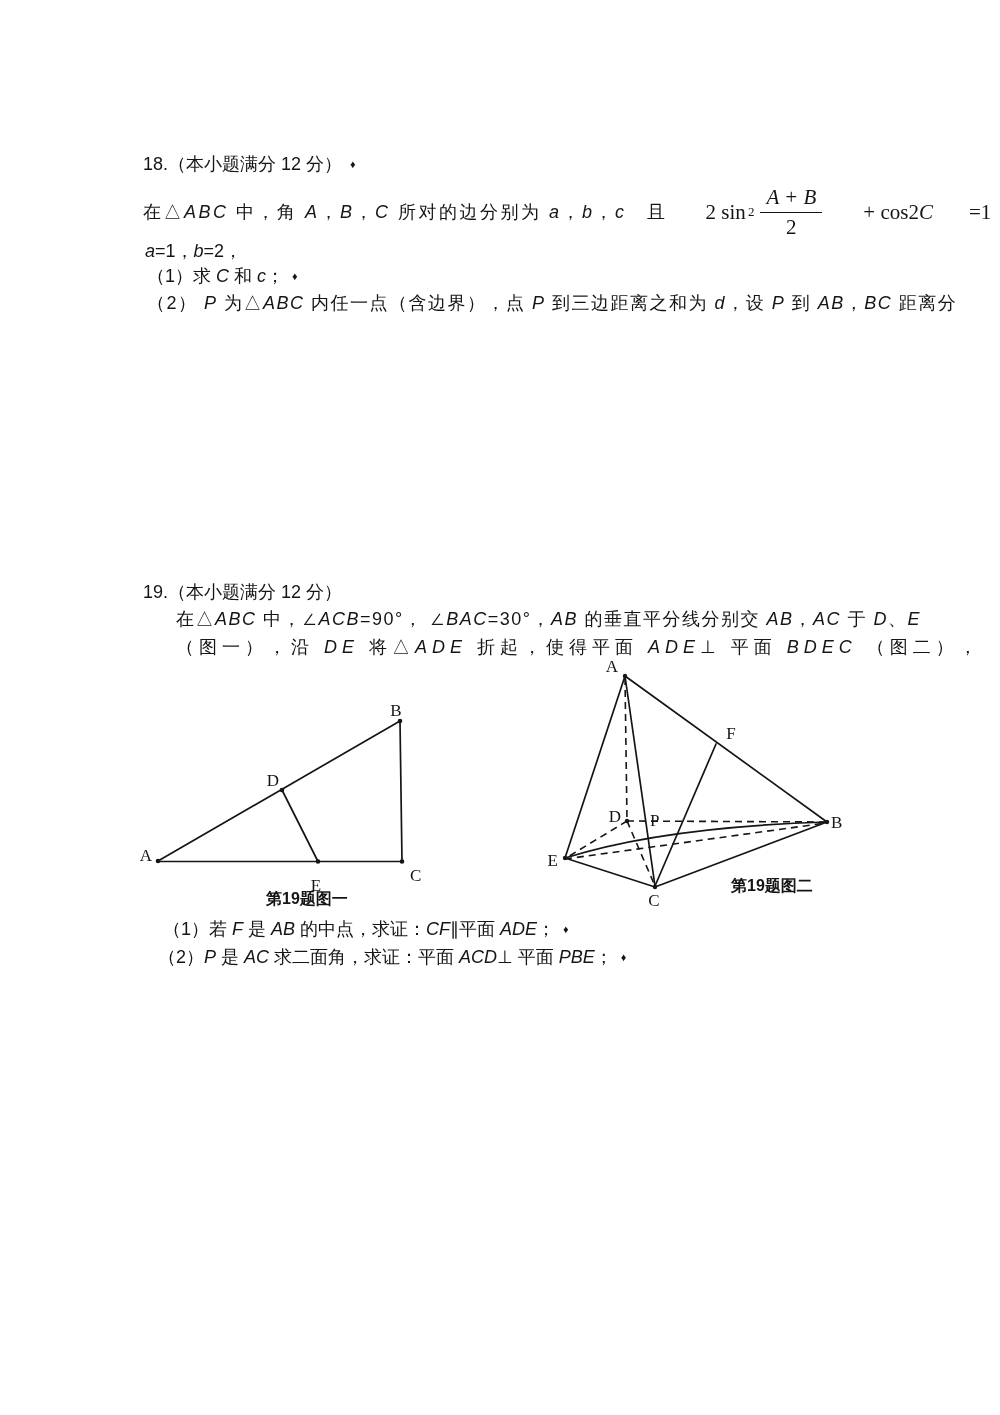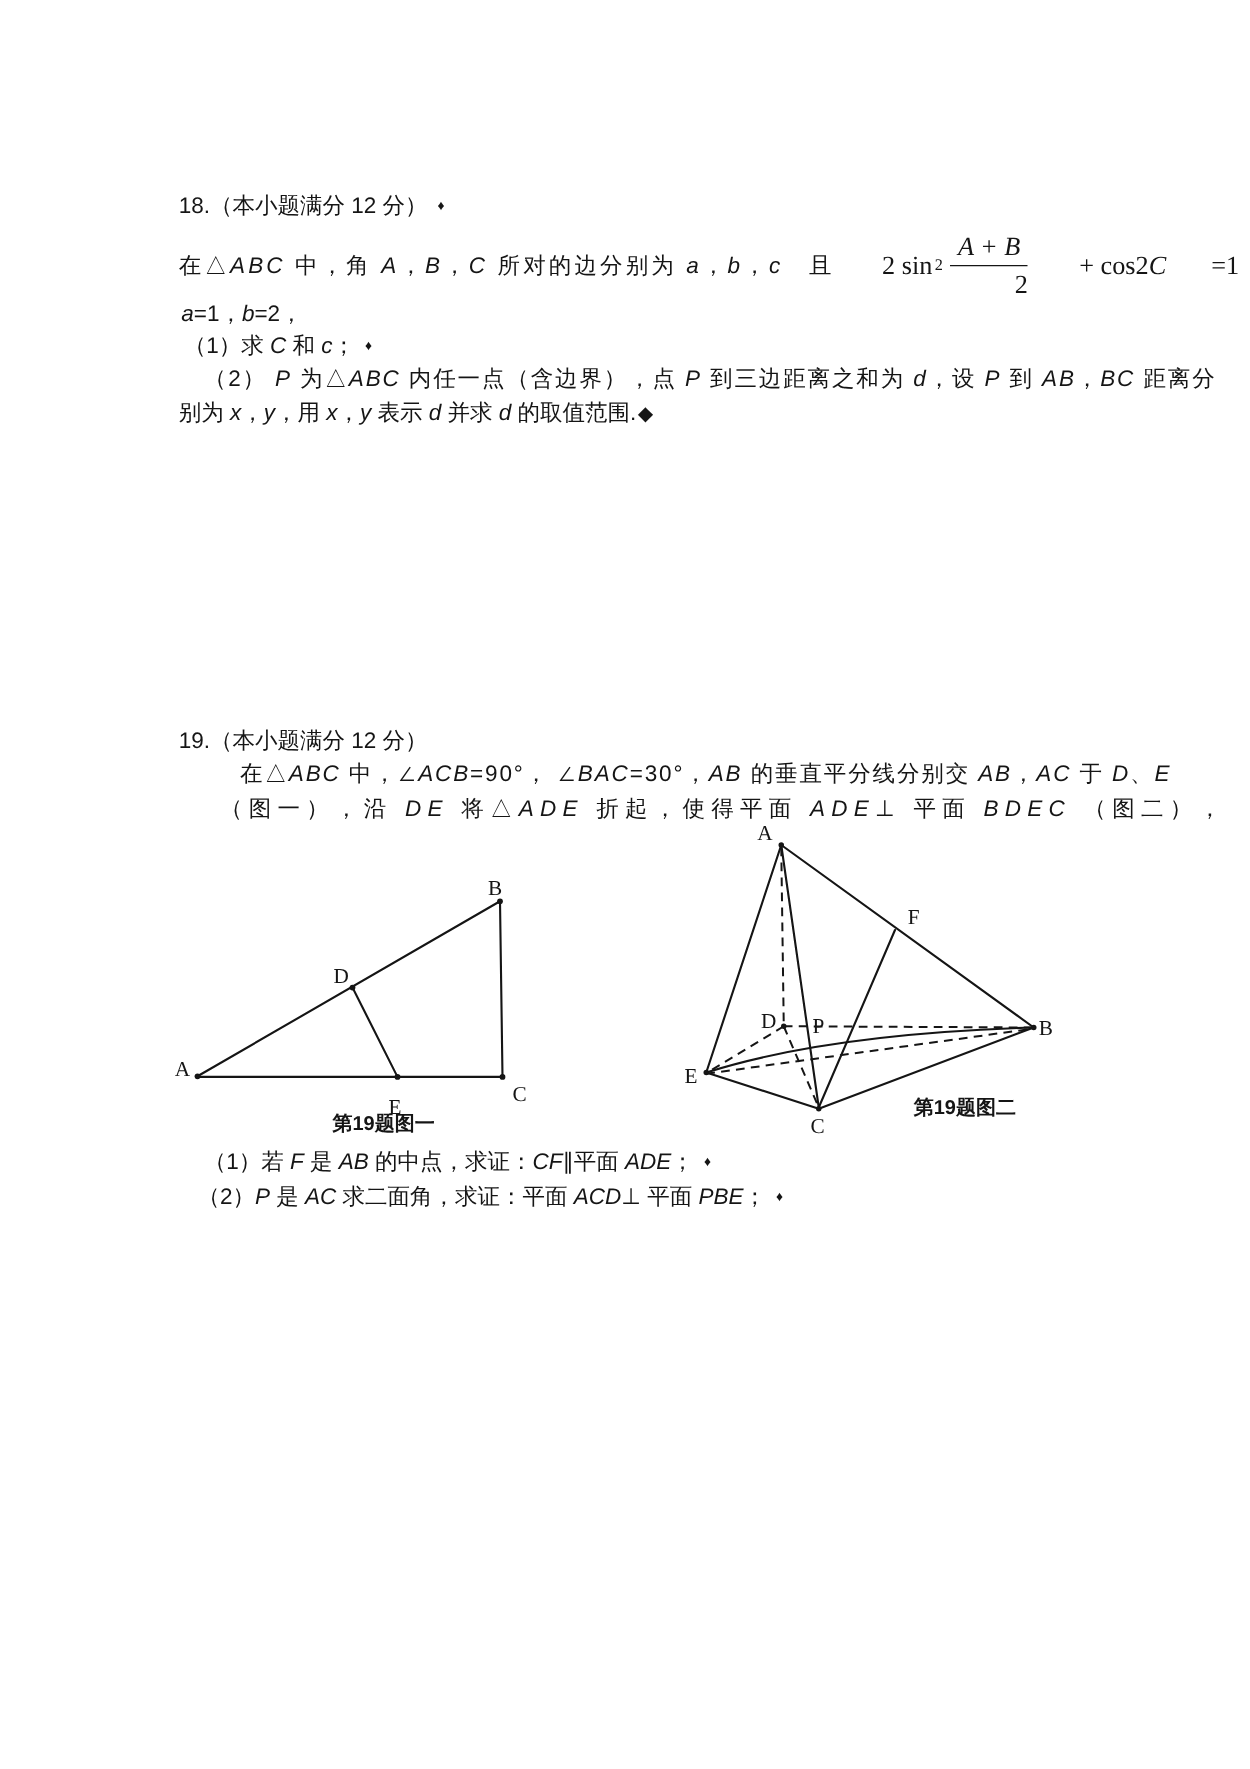--- a/index.html
+++ b/index.html
@@ -2,30 +2,30 @@
 <html><head>
 <meta charset="utf-8">
 <style>
   html,body{margin:0;padding:0;background:#ffffff;}
   #page{position:relative;width:1000px;height:1106px;background:#ffffff;overflow:hidden;
         font-family:"Liberation Sans",sans-serif;color:#151515;padding-left:18px;}
   .line{position:absolute;white-space:nowrap;font-size:18px;line-height:24px;}
   .seg-it{font-style:italic;}
   .seg-sym-sm{font-size:11px;vertical-align:2px;margin-left:3px;}
   .seg-sym-lg{font-size:16px;margin-left:1px;}
-  .ls15{letter-spacing:1.5px;margin-left:16px;}
+  .ls15{letter-spacing:1.5px;}
   .ls2{letter-spacing:2.5px;}
   .ls5{letter-spacing:5px;margin-left:33px;}
   .formula-line{display:flex;align-items:center;height:58px;}
   .formula{display:inline-flex;align-items:center;font-family:"Liberation Serif",serif;
            font-size:21px;font-style:normal;margin-left:2px;}
   .f-up{font-style:normal;margin-left:36px;}
   .f-it{font-style:italic;}
   .f-sup{font-size:13px;vertical-align:9px;margin:0 1px 0 2px;font-style:normal;}
-  .frac{display:inline-flex;flex-direction:column;text-align:right;margin:0 5px;font-family:Liberation Serif, serif;}
+  .frac{display:inline-flex;flex-direction:column;text-align:center;margin:0 5px;font-family:Liberation Serif, serif;}
   .frac .num{border-bottom:1.7px solid #151515;padding:0 6px 3px;font-style:italic;}
   .frac .den{padding-top:2px;}
   .figure{position:absolute;}
   .caption{position:absolute;font-weight:700;font-size:16px;white-space:nowrap;}
   .vlabel{font-family:"Liberation Serif",serif;font-size:17px;fill:#151515;}
 </style>
 </head>
 <body>
 
 <div id="page">
@@ -43,21 +43,20 @@
       </span>
       <span class="f-up">+ cos2</span>
         <span class="f-it">C</span>
         <span class="f-up"> =1，</span>
     </span>
   </div>
 
   <div class="line" style="left:145px;top:239px;"><span class="seg-it">a</span><span>=1，</span><span class="seg-it">b</span><span>=2，</span></div>
   <div class="line" style="left:147px;top:264px;"><span>（1）求 </span><span class="seg-it">C</span><span> 和 </span><span class="seg-it">c</span><span>； </span><span class="seg-sym-sm">♦</span></div>
   <div class="line ls15" style="left:147px;top:291px;"><span>（2） </span><span class="seg-it">P</span><span> 为△</span><span class="seg-it">ABC</span><span> 内任一点（含边界），点 </span><span class="seg-it">P</span><span> 到三边距离之和为 </span><span class="seg-it">d</span><span>，设 </span><span class="seg-it">P</span><span> 到 </span><span class="seg-it">AB</span><span>，</span><span class="seg-it">BC</span><span> 距离分</span></div>
-  <div class="line" style="left:143px;top:318px;"><span>别为 </span><span class="seg-it">x</span><span>，</span><span class="seg-it">y</span><span>，用 </span><span class="seg-it">x</span><span>，</span><span class="seg-it">y</span><span> 表示 </span><span class="seg-it">d</span><span> 并求 </span><span class="seg-it">d</span><span> 的取值范围.</span><span class="seg-sym-lg">◆</span></div>
 
   <div class="line" style="left:143px;top:580px;"><span>19.（本小题满分 12 分）</span></div>
   <div class="line ls15" style="left:176px;top:607px;"><span>在△</span><span class="seg-it">ABC</span><span> 中，∠</span><span class="seg-it">ACB</span><span>=90°， ∠</span><span class="seg-it">BAC</span><span>=30°，</span><span class="seg-it">AB</span><span> 的垂直平分线分别交 </span><span class="seg-it">AB</span><span>，</span><span class="seg-it">AC</span><span> 于 </span><span class="seg-it">D</span><span>、</span><span class="seg-it">E</span></div>
   <div class="line ls5" style="left:143px;top:635px;"><span>（图一），沿 </span><span class="seg-it">DE</span><span> 将△</span><span class="seg-it">ADE</span><span> 折起，使得平面 </span><span class="seg-it">ADE</span><span>⊥ 平面 </span><span class="seg-it">BDEC</span><span> （图二），</span></div>
 
   <svg class="figure" style="left:140px;top:695px;" width="335" height="215" viewBox="140 695 335 215">
     <g stroke="#151515" stroke-width="1.7" fill="none" stroke-linecap="round">
       <line x1="158" y1="861" x2="400" y2="721"></line>
       <line x1="158" y1="861.5" x2="402" y2="861.5"></line>
       <line x1="400" y1="721" x2="402" y2="861.5"></line>

